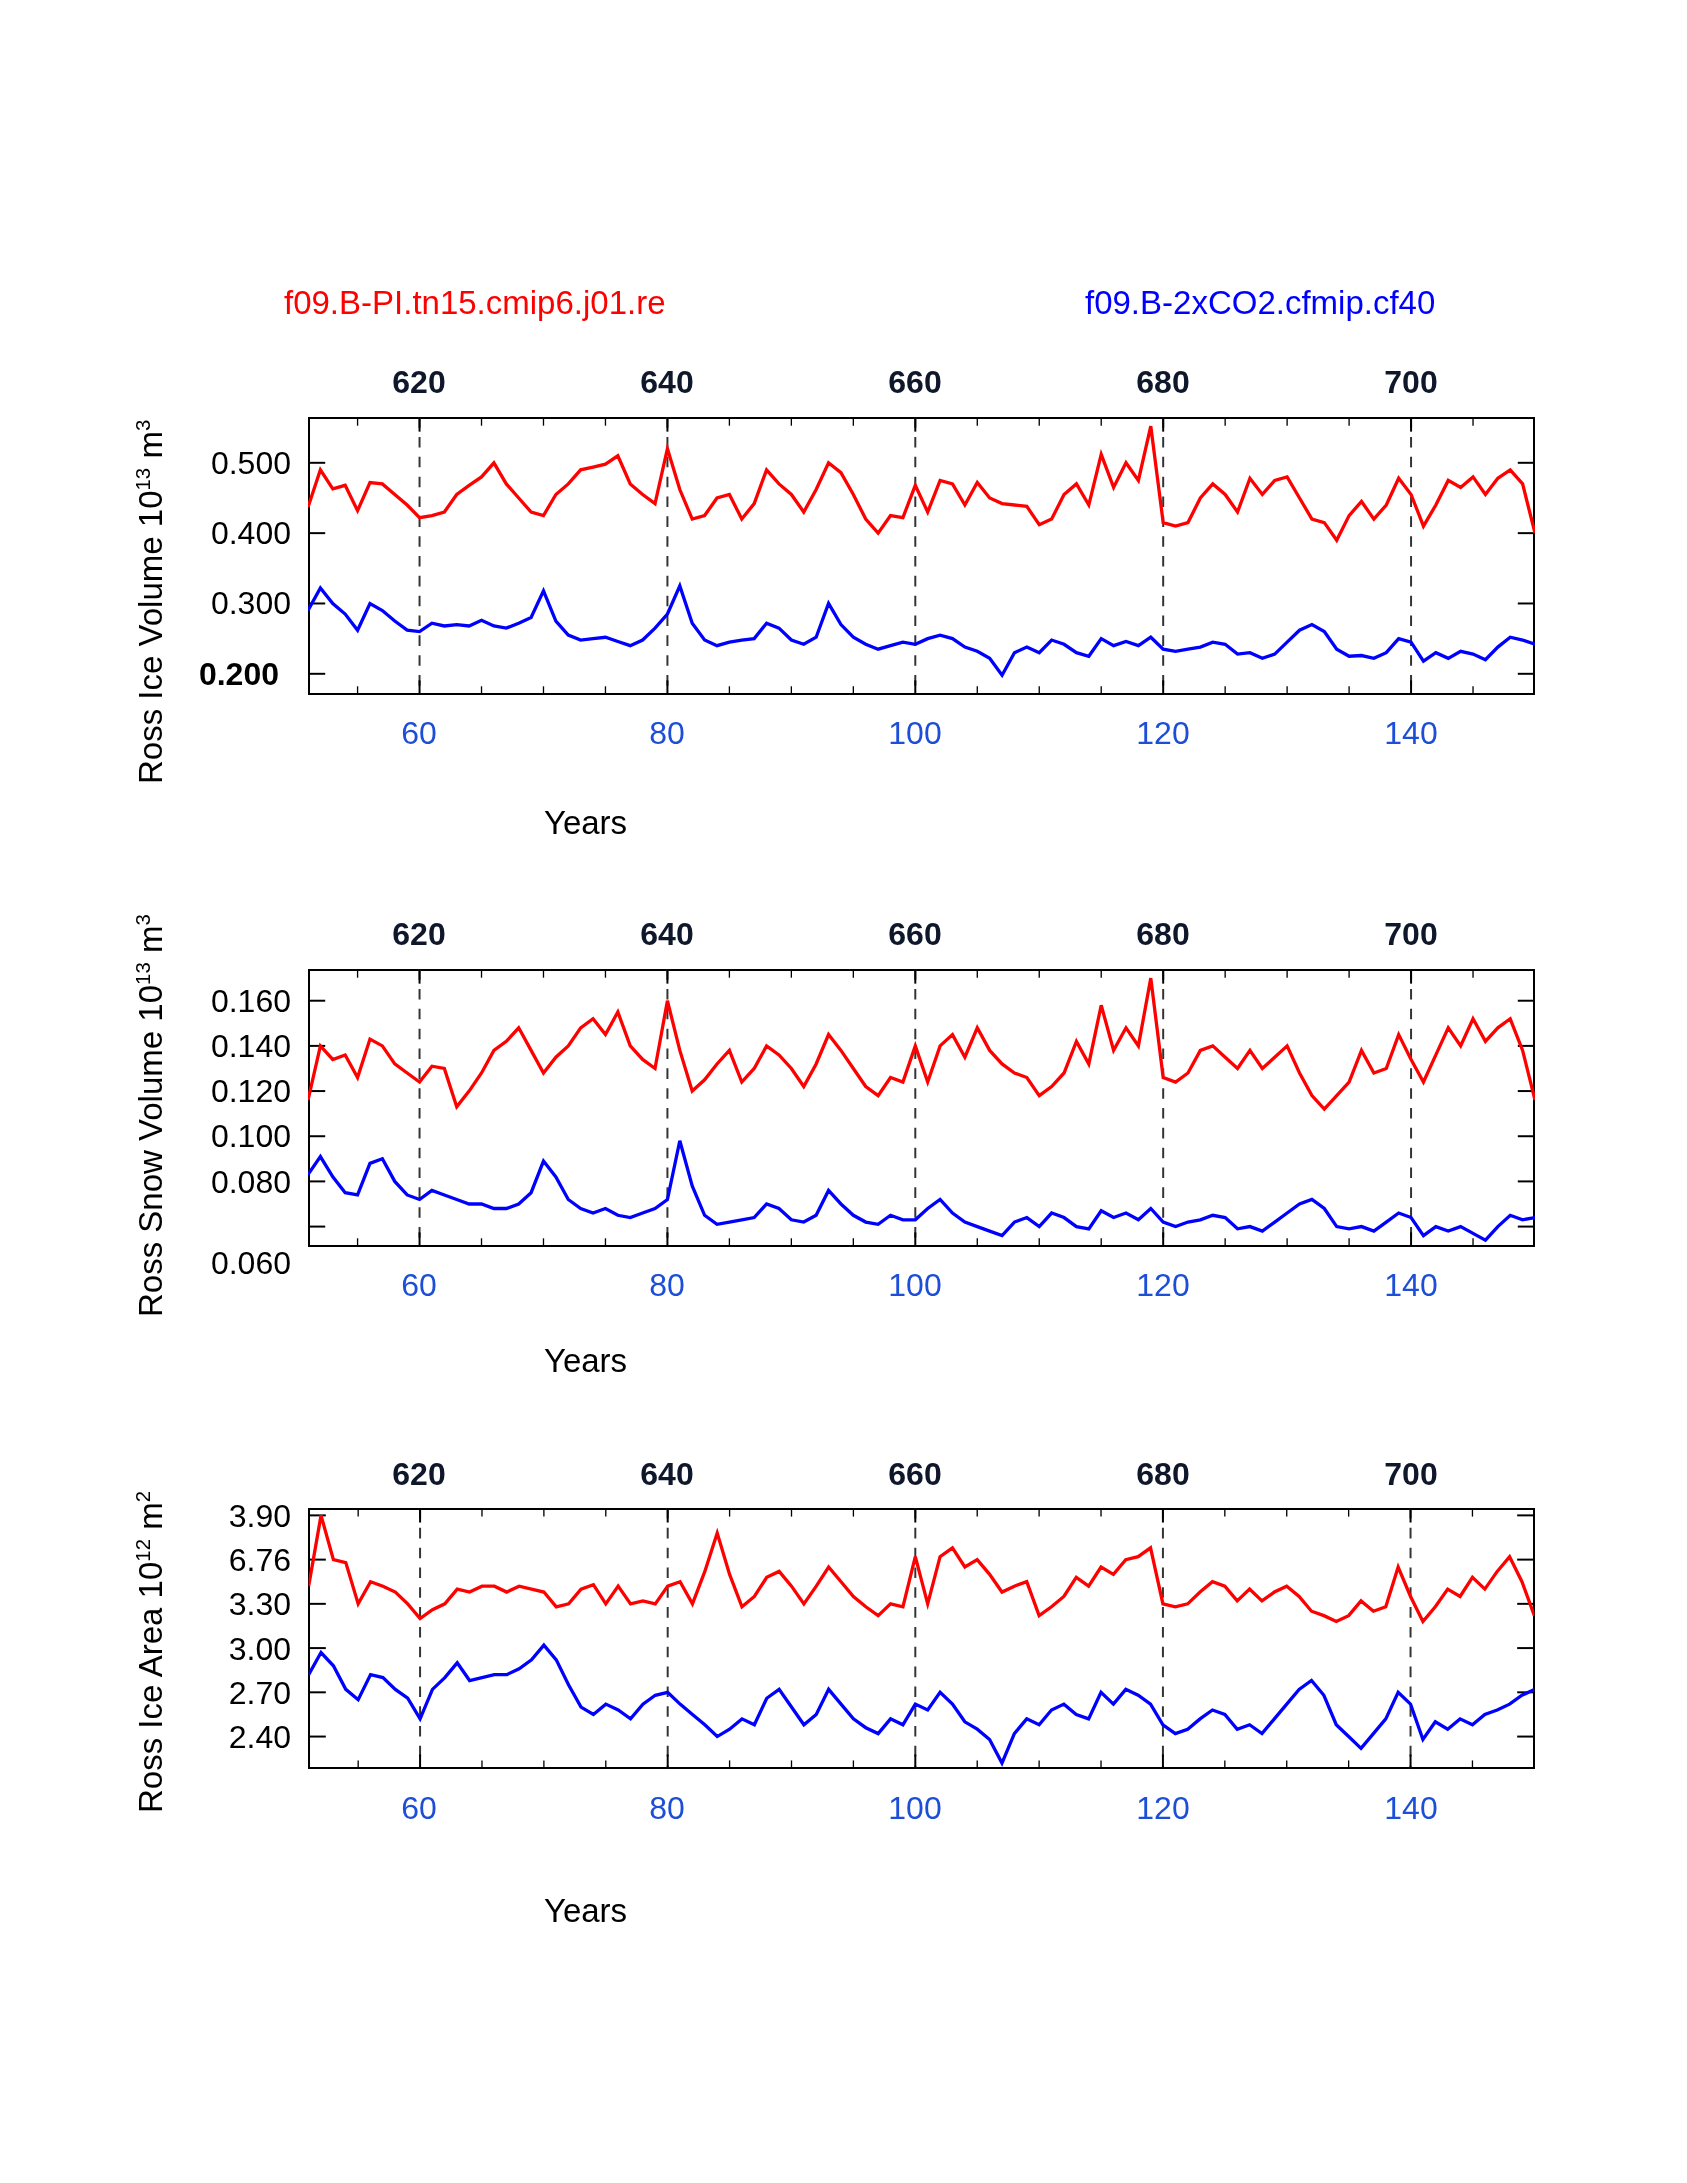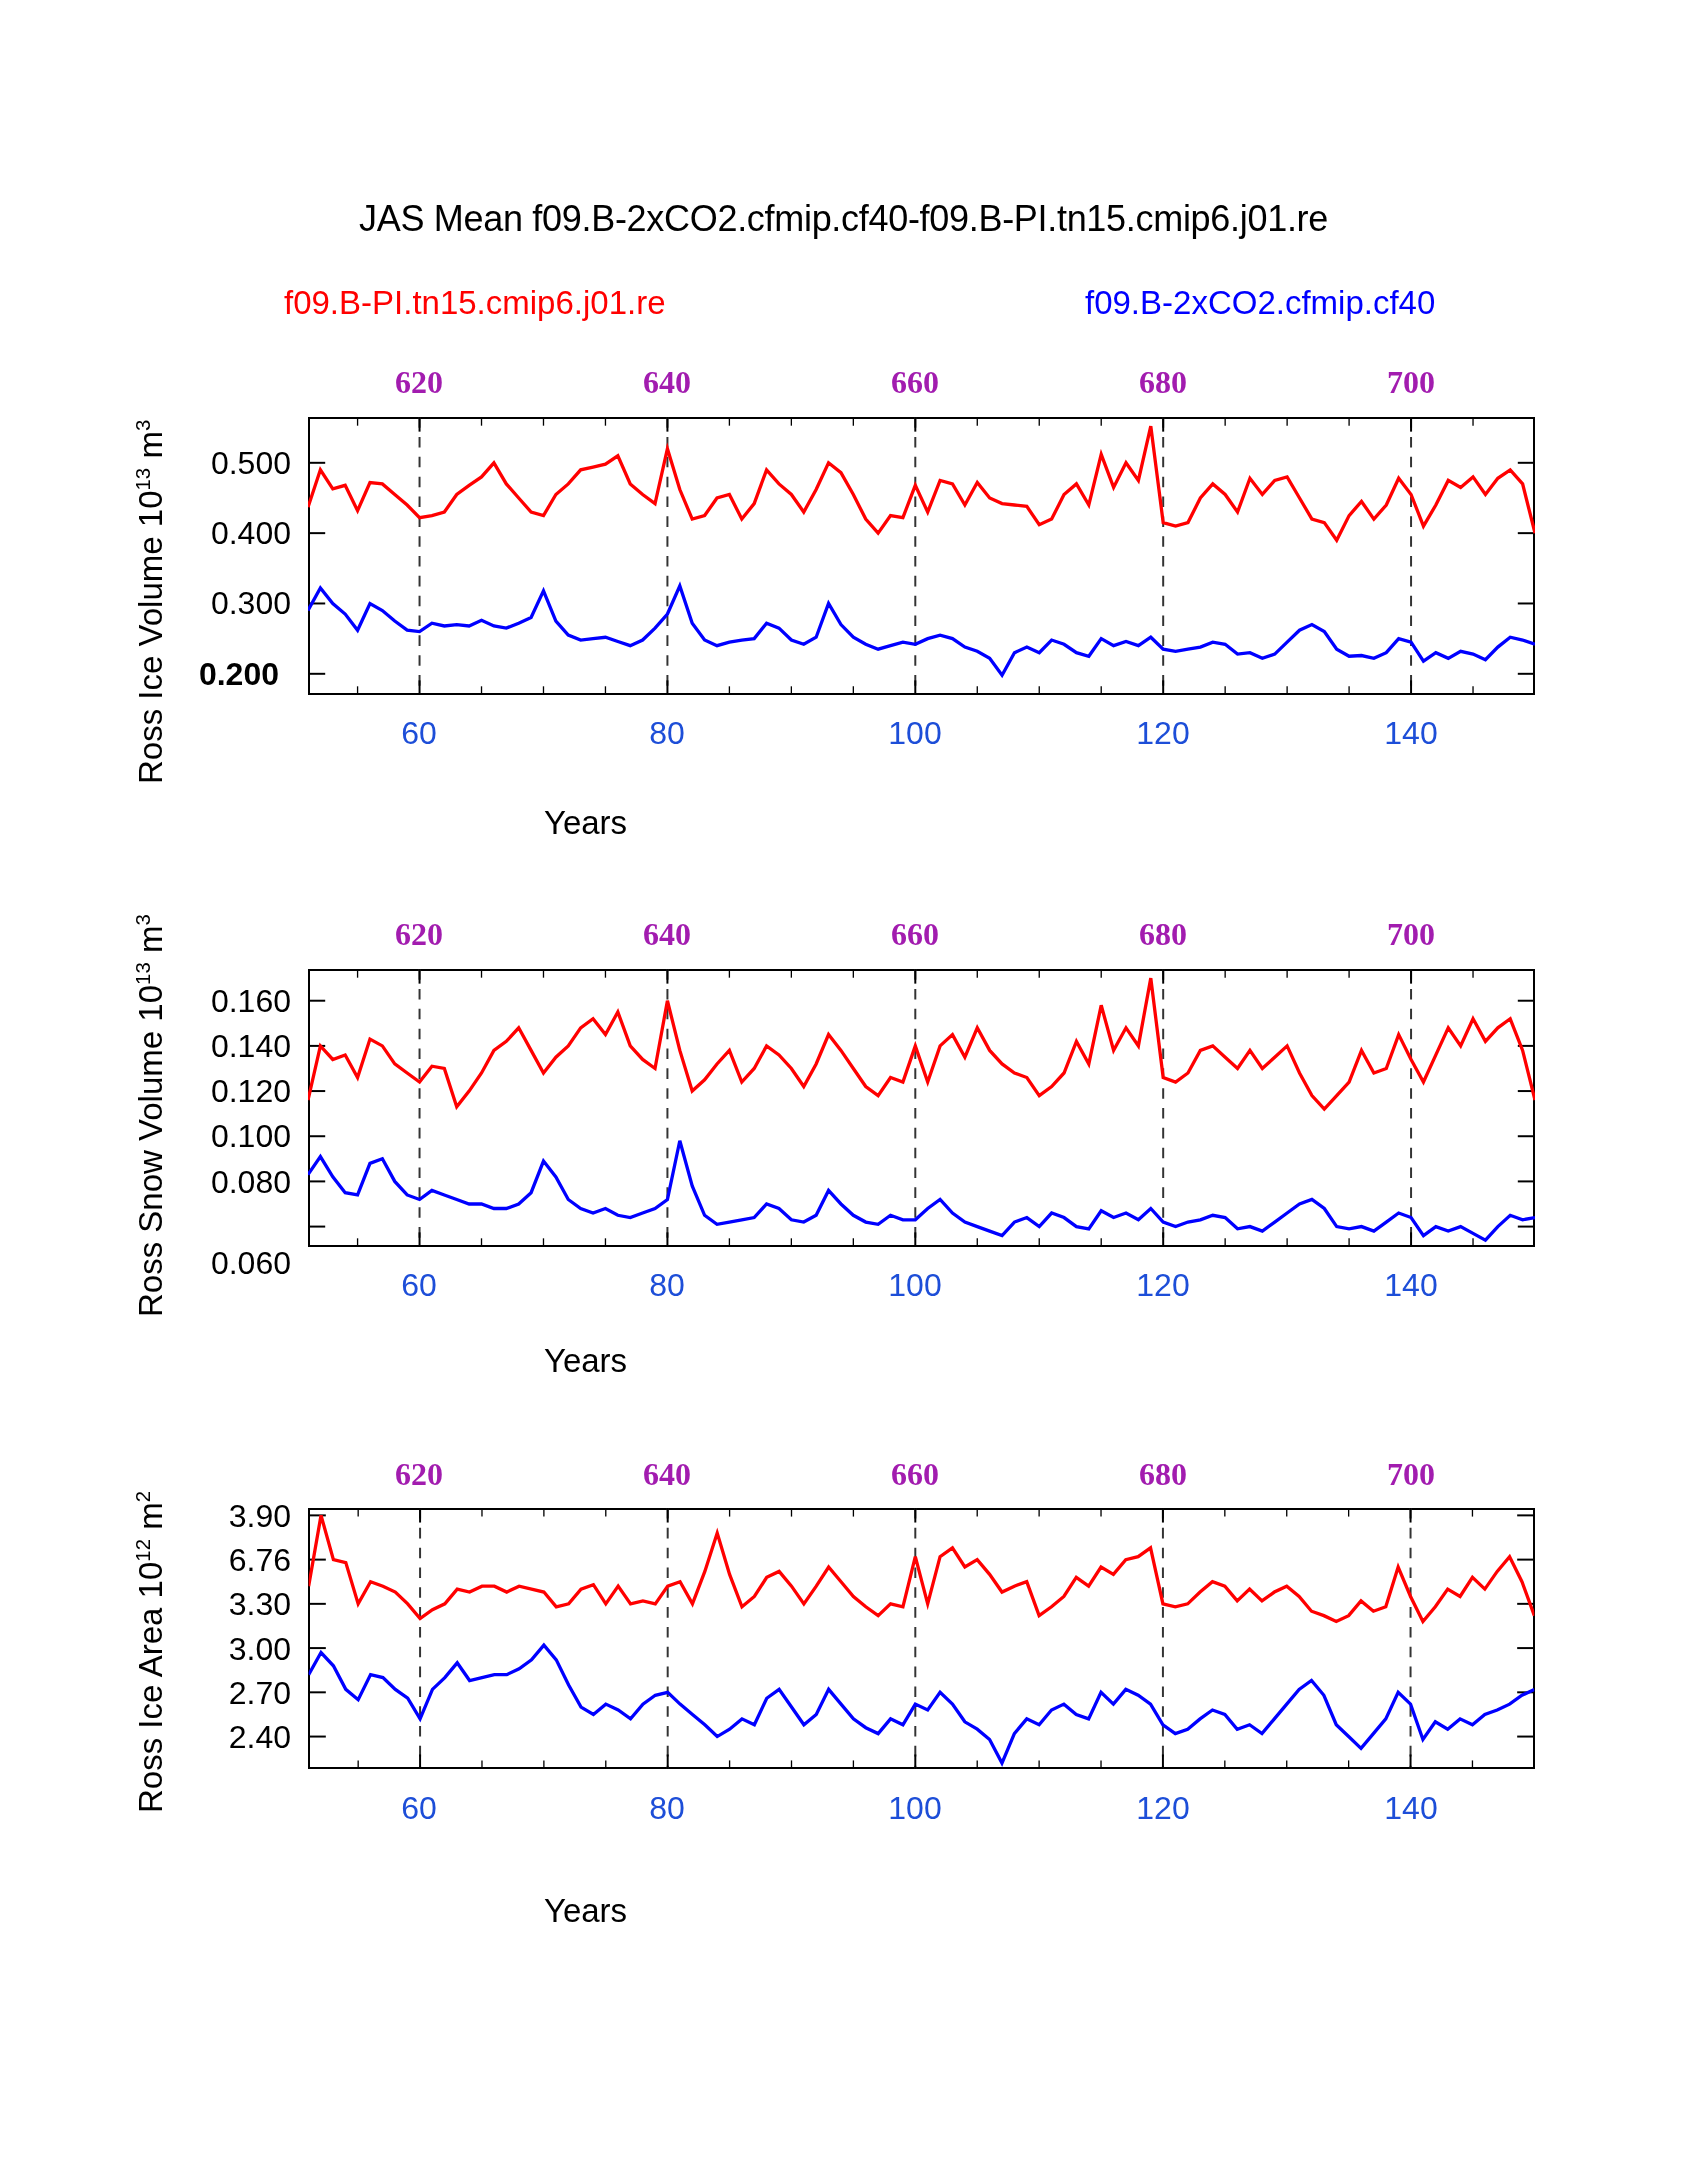--- a/index.html
+++ b/index.html
@@ -50,21 +50,21 @@
     box-sizing: border-box;
     background: #ffffff;
   }
   .tick-label {
     position: absolute;
     transform: translateX(-50%);
     font-size: 32px;
     font-weight: bold;
     white-space: nowrap;
   }
-  .tick-label.red { color: #a21caf; font-family: Liberation Serif, serif; }
+  .tick-label.red { color: #0f172a; }
   .tick-label.blue { color: #1d4ed8; font-weight: normal; }
   .ylabel-text {
     position: absolute;
     transform-origin: 0 0;
     transform: rotate(-90deg);
     font-size: 33px;
     white-space: nowrap;
   }
   .ytick {
     position: absolute;
@@ -82,21 +82,20 @@
   }
   .xaxis-title span { position: relative; left: -258px; }
   sup { font-size: 0.62em; vertical-align: super; }
   svg { display: block; }
 </style>
 </head>
 <body>
 
 <div class="page">
 
-  <div class="main-title">JAS Mean f09.B-2xCO2.cfmip.cf40-f09.B-PI.tn15.cmip6.j01.re</div>
 
   <div class="legend red">f09.B-PI.tn15.cmip6.j01.re</div>
   <div class="legend blue">f09.B-2xCO2.cfmip.cf40</div>
 
   <div class="panel" id="panel0" style="top:0;">
     <div class="ylabel-text" style="left:131px; top:784px;">
       <span>Ross Ice Volume 10</span><sup>13</sup><span> m</span><sup>3</sup>
     </div>
     <div class="xaxis-title" style="top:804px;"><span>Years</span></div>
   </div>

